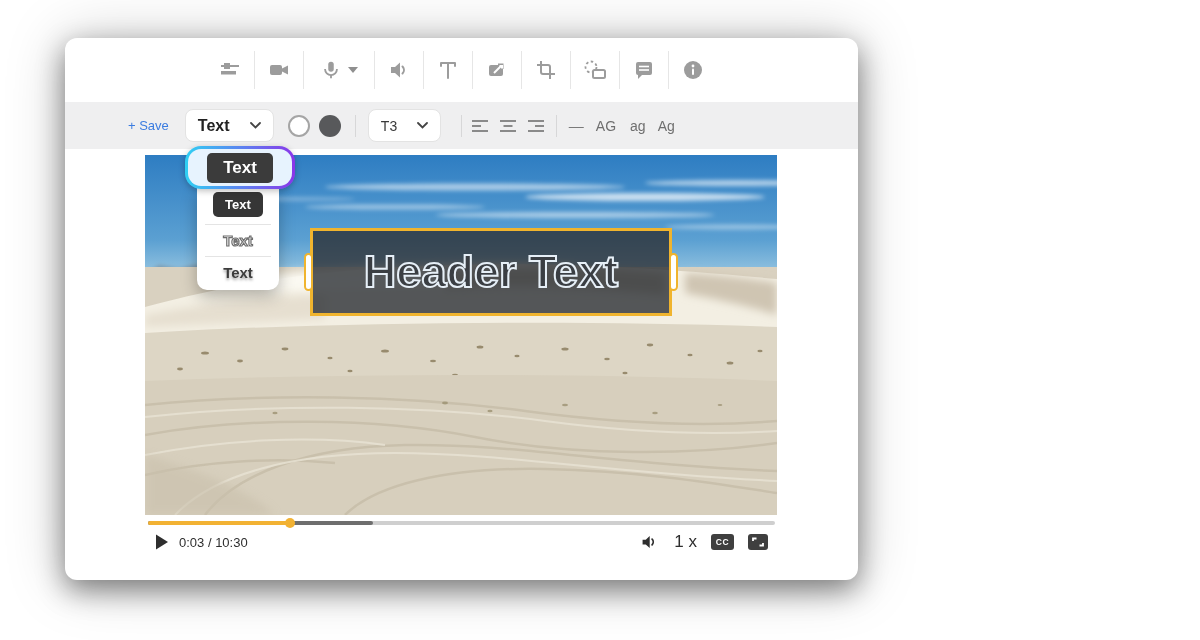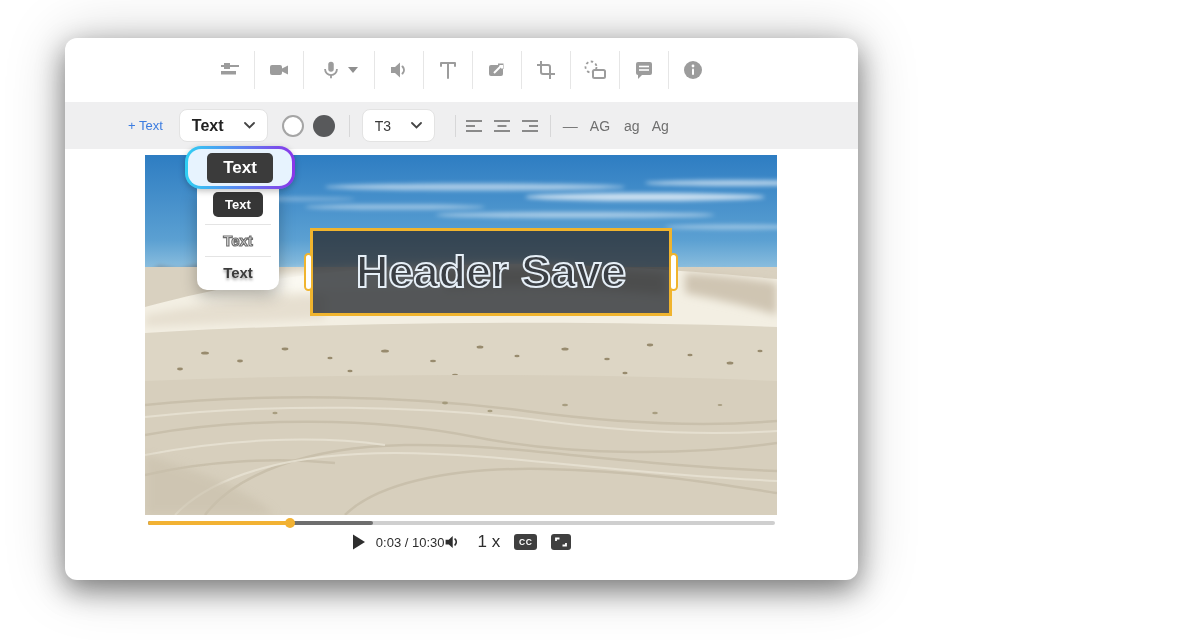--- a/index.html
+++ b/index.html
@@ -88,21 +88,21 @@
   .item-shadow { font-size:15px; font-weight:600; color:#3c3c3c; text-shadow:0 2px 3px rgba(0,0,0,.4); cursor:pointer; }
 
   
   .progress { position:absolute; left:83px; top:483px; width:627px; height:4px; background:#cfcfcf; border-radius:2px; cursor:pointer; }
   .progress .buffered { position:absolute; left:0; top:0; height:4px; width:225px; background:#6e6e6e; border-radius:2px; }
   .progress .played { position:absolute; left:0; top:0; height:4px; width:142px; background:#f2b233; border-radius:2px; }
   .progress .knob { position:absolute; left:137px; top:-3px; width:10px; height:10px; border-radius:50%; background:#f2b233; cursor:grab; }
 
   .controls-row {
     position:absolute; left:83px; top:492px; width:627px; height:24px;
-    display:flex; align-items:center; justify-content:center;
+    display:flex; align-items:center; justify-content:space-between;
   }
   .ctrl-left { display:flex; align-items:center; gap:11px; padding-left:7px; }
   .ctrl-right { display:flex; align-items:center; gap:14px; padding-right:7px; }
   .time-text { font-size:13px; color:#2e2e2e; }
   .speed-text { font-size:17px; color:#2e2e2e; cursor:pointer; }
   .cc-badge { width:23px; height:16px; background:#3f3f3f; border-radius:3px; color:#fff; font-size:8.5px; font-weight:700;
               display:flex; align-items:center; justify-content:center; letter-spacing:.5px; cursor:pointer; }
   .icon-btn { display:flex; align-items:center; justify-content:center; cursor:pointer; }
 </style>
 </head>
@@ -183,21 +183,21 @@
     <div class="tt-cell">
       <svg width="24" height="24" viewBox="0 0 24 24">
         <circle cx="12" cy="12" r="9" fill="#9c9c9c"></circle>
         <circle cx="12" cy="8" r="1.4" fill="#fff"></circle>
         <rect x="11" y="10.5" width="2" height="6.5" rx="1" fill="#fff"></rect>
       </svg>
     </div>
   </div>
 
   <div class="format-bar">
-    <span class="save-link">+ Text</span>
+    <span class="save-link">+ Save</span>
 
     <div class="select-btn" style="margin-left:16px; width:89px;">
       <span class="sel-text">Text</span>
       <svg class="chev" width="11" height="7" viewBox="0 0 11 7">
         <polyline points="1,1 5.5,5.5 10,1" fill="none" stroke="#444" stroke-width="1.8" stroke-linecap="round"></polyline>
       </svg>
     </div>
 
 
     <div class="swatch stroke" style="margin-left:14px;"></div>
@@ -325,21 +325,21 @@
         <ellipse cx="420" cy="250" rx="3" ry="1.3"></ellipse>
           <ellipse cx="130" cy="258" rx="2.6" ry="1.2"></ellipse>
         <ellipse cx="510" cy="258" rx="2.8" ry="1.2"></ellipse>
           <ellipse cx="575" cy="250" rx="2.4" ry="1.1"></ellipse>
       </g>
 
       <path d="M0,300 C60,316 110,340 130,360 L0,360 Z" fill="#c9c0ac" opacity="0.6" filter="url(#softer)"></path>
     </svg>
 
     <div class="overlay-box">
-      <span class="overlay-text">Header Save</span>
+      <span class="overlay-text">Header Text</span>
       <div class="handle left"></div>
       <div class="handle right"></div>
     </div>
   </div>
 
   <div class="style-selected-wrap">
     <div class="style-selected-inner">
       <div class="chip-lg">
         <span>Text</span>
       </div>

